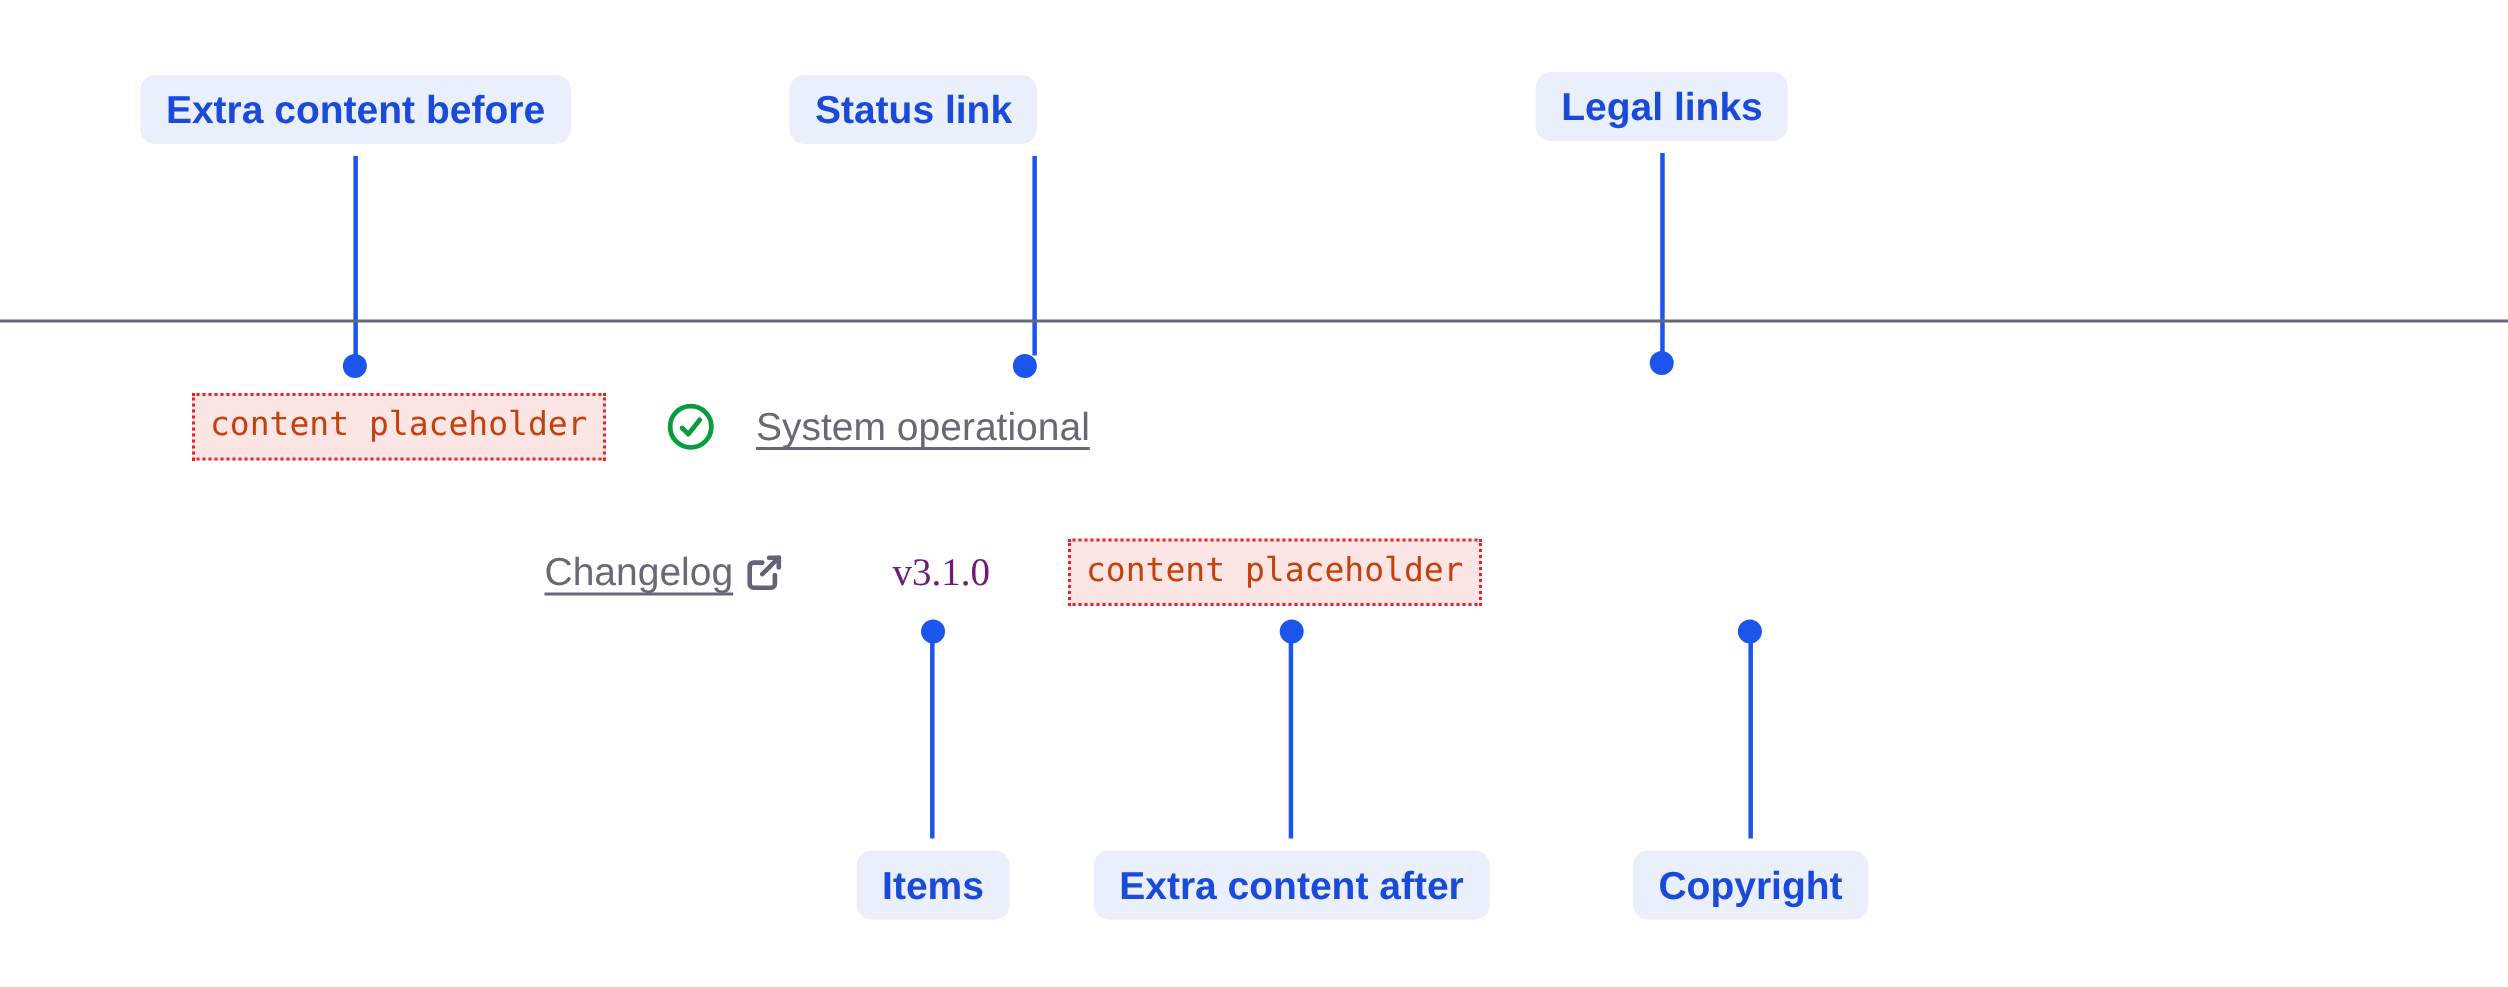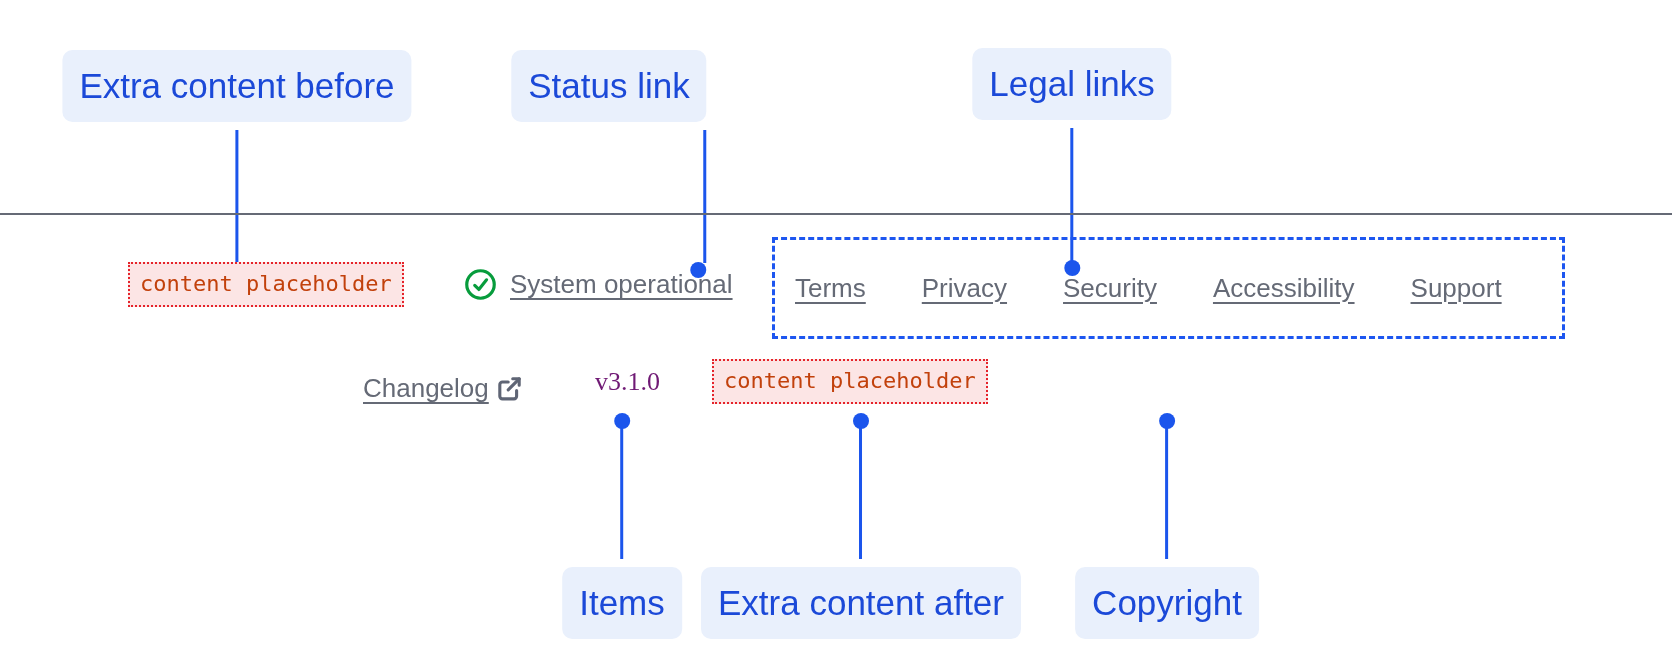--- a/index.html
+++ b/index.html
@@ -4,46 +4,46 @@
 <style>
   html,body{margin:0;padding:0;background:#ffffff;}
   body{width:1672px;height:658px;overflow:hidden;font-family:"Liberation Sans",sans-serif;}
   .canvas{position:relative;width:1672px;height:658px;background:#ffffff;}
 
   
   .rule{position:absolute;left:0;top:213px;width:1672px;height:2px;background:#656a76;}
 
   
   .callout{position:absolute;display:flex;flex-direction:column;align-items:center;transform:translateX(-50%);}
-  .pill{background:#e9f0fc;color:#1b49d8;font-size:35px;line-height:26px;font-weight:400;
-        padding:23px 17px;border-radius:10px;white-space:nowrap;}
+  .pill{background:#e9f0fc;color:#1b49d8;font-size:26px;line-height:26px;font-weight:700;
+        padding:10px 17px;border-radius:10px;white-space:nowrap;}
   .cline{width:3px;background:#1b55ec;}
   .cdot{width:16px;height:16px;border-radius:50%;background:#1b55ec;}
   .callout--top .cline{height:133px;margin-top:8px;}
   .callout--top .cdot{margin-top:-1px;}
   .callout--bottom .cline{height:131px;margin-top:-1px;}
   .callout--bottom .pill{margin-top:8px;}
 
   
   .placeholder{position:absolute;box-sizing:border-box;height:45px;line-height:39px;
         font-family:"DejaVu Sans Mono",monospace;font-size:22px;color:#c2410c;
         background:#fce5e5;border:2.5px dotted #e5232a;padding:0 10px;white-space:nowrap;}
 
   
   .flink{color:#656a76;font-size:26px;text-decoration:underline;text-decoration-thickness:2px;
         text-underline-offset:5px;white-space:nowrap;cursor:pointer;}
   .faint{color:#701a75;font-size:26px;white-space:nowrap;font-family:Liberation Serif, serif;}
 
-  .status{position:absolute;left:464px;top:262px;height:45px;display:flex;align-items:center;gap:13px;}
+  .status{position:absolute;left:444px;top:262px;height:45px;display:flex;align-items:center;gap:27px;}
   .status .flink{font-weight:500;}
 
   .legalbox{position:absolute;left:772px;top:237px;width:793px;height:102px;box-sizing:border-box;
         border:3px dashed #1d56f0;display:flex;align-items:center;gap:56px;padding:0 24px 0 20px;}
 
-  .changelog{position:absolute;left:363px;top:359px;height:45px;display:flex;align-items:flex-end;gap:5px;}
+  .changelog{position:absolute;left:363px;top:359px;height:45px;display:flex;align-items:center;gap:5px;}
   .changelog .flink{font-weight:500;}
   .version{position:absolute;left:595px;top:359px;height:45px;line-height:45px;}
   .copyright{position:absolute;left:1082px;top:359px;height:45px;line-height:45px;}
 
   svg{display:block;}
 </style>
 </head>
 <body>
 
 <div class="canvas">
@@ -51,47 +51,40 @@
   <div class="callout callout--top" style="left:237px;top:50px;">
     <span class="pill">Extra content before</span>
     <div class="cline"></div>
     <div class="cdot"></div>
   </div>
   <div class="callout callout--top" style="left:609px;top:50px;align-items:flex-end;">
     <span class="pill">Status link</span>
     <div class="cline"></div>
     <div class="cdot"></div>
   </div>
-  <div class="callout callout--top" style="left:1072px;top:48px;">
+  <div class="callout callout--top" style="left:1108px;top:48px;">
     <span class="pill">Legal links</span>
     <div class="cline"></div>
     <div class="cdot"></div>
   </div>
 
   <div class="rule"></div>
 
   <span class="placeholder" style="left:128px;top:262px;">content placeholder</span>
 
   <div class="status">
     <span>
       <svg width="33" height="33" viewBox="0 0 24 24" fill="none" stroke="#079c3c" stroke-width="2.3" stroke-linecap="round" stroke-linejoin="round">
         <circle cx="12" cy="12" r="10"></circle>
         <path d="M7.8 12.6l3 3 5.6-7"></path>
       </svg>
     </span>
     <span class="flink">System operational</span>
   </div>
 
-  <div class="legalbox">
-    <span class="flink">Terms</span>
-    <span class="flink">Privacy</span>
-    <span class="flink">Security</span>
-    <span class="flink">Accessibility</span>
-    <span class="flink">Support</span>
-  </div>
 
   <div class="changelog">
     <span class="flink">Changelog</span>
     <span>
       <svg width="31" height="31" viewBox="0 0 24 24" fill="none" stroke="#5f6575" stroke-width="2.4" stroke-linecap="round" stroke-linejoin="round">
         <path d="M17.5 13.5v4.5a2 2 0 0 1-2 2h-9a2 2 0 0 1-2-2v-9a2 2 0 0 1 2-2h4.5"></path>
         <path d="M14.5 4.5h5v5"></path>
         <path d="M19.5 4.5l-8.5 8.5"></path>
       </svg>
     </span>

